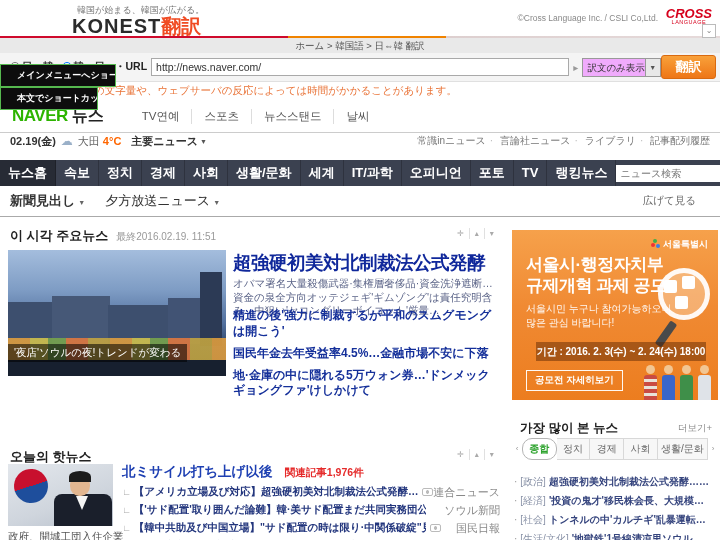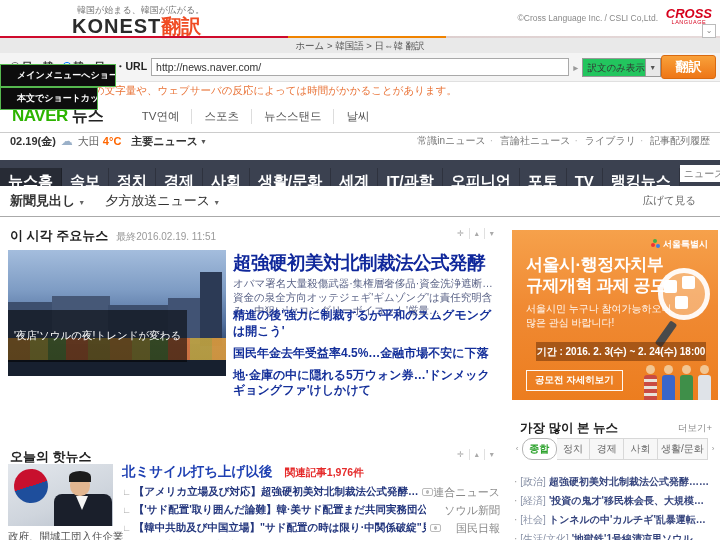--- a/index.html
+++ b/index.html
@@ -22,21 +22,21 @@
   .breadcrumb-bar { position:absolute; top:38px; left:0; width:720px; height:15px; background:#e9e9e9;
     font-size:9.5px; color:#555; text-align:center; line-height:15px; }
 
   .control-bar { position:absolute; top:53px; left:0; width:720px; height:29px; background:#f4f4f4;
     border-bottom:1px solid #e0e0e0; display:flex; align-items:center; padding:0 4px 0 10px; }
   .radio-label { font-size:10.5px; font-weight:bold; color:#333; display:flex; align-items:center; margin-right:8px; white-space:nowrap; }
   .radio-label input { width:10px; height:10px; margin-right:2px; }
   .url-label { font-size:10.5px; font-weight:bold; color:#222; margin:0 4px 0 2px; white-space:nowrap; }
   .url-input { width:440px; height:18px; border:1px solid #a9a9a9; font-size:10.5px; color:#333; padding:0 4px; background:#fff; }
   .go-arrow { font-size:10px; color:#999; margin:0 4px; }
-  .select-box { width:82px; height:19px; background:#22c55e; border:1px solid #999; display:flex; align-items:stretch; }
+  .select-box { width:82px; height:19px; background:#f0abfc; border:1px solid #999; display:flex; align-items:stretch; }
   .select-box .sel-text { flex:1; font-size:9.5px; color:#333; line-height:17px; padding-left:4px; white-space:nowrap; overflow:hidden; }
   .select-box .sel-arrow { width:15px; background:#e8e8e8; border-left:1px solid #999; font-size:7px; color:#555; text-align:center; line-height:17px; }
   .translate-btn { margin-left:auto; width:58px; height:24px; border:1px solid #d96a10; border-radius:3px;
     background:linear-gradient(#f9a13a,#ee7617); color:#fff; font-weight:bold; font-size:13px; text-align:center; line-height:22px; }
 
   .notice-row { position:absolute; top:84px; left:62px; width:650px; font-size:10.5px; color:#e97236; white-space:nowrap; }
   .shortcut-box { position:absolute; left:0; background:#0d0d0d; border:1px solid #56b94f; color:#fff;
     font-size:9px; font-weight:bold; padding:4px 16px; white-space:nowrap; overflow:hidden; z-index:5; }
   .sc1 { top:64px; width:116px; }
   .sc2 { top:87px; width:98px; }
@@ -56,22 +56,22 @@
   .d-cloud { color:#9ab0c8; font-size:12px; margin:0 5px; }
   .d-city { color:#666; margin-right:3px; }
   .d-temp { color:#f60; font-weight:bold; }
   .d-main { color:#333; font-weight:bold; margin-left:10px; }
   .d-caret { font-size:7px; color:#555; margin-left:2px; }
   .d-right { margin-left:auto; font-size:10px; color:#777; }
   .d-right .sep { color:#bbb; margin:0 4px; }
 
   
   .main-nav { position:absolute; top:160px; left:0; width:720px; height:26px; background:#3b4150; display:flex; align-items:stretch; }
-  .nav-item { padding:0 8px; line-height:26px; font-size:15px; font-weight:bold; color:#fff;
-    border-right:1px solid rgba(0,0,0,0.22); white-space:nowrap;margin-top:8px; }
+  .nav-item { padding:0 8px; line-height:26px; font-size:13px; font-weight:bold; color:#fff;
+    border-right:1px solid rgba(0,0,0,0.22); white-space:nowrap; }
   .nav-item.active { background:#272b35; }
   .nav-search { margin-left:auto; display:flex; align-items:center; padding-right:4px; }
   .nav-search input { width:118px; height:17px; border:0; font-size:10px; padding:0 4px; color:#333; }
   .nav-search button { width:42px; height:19px; background:#3eb134; border:0; color:#fff; font-weight:bold; font-size:10.5px; margin-left:2px; }
 
   .sub-bar { position:absolute; top:186px; left:0; width:720px; height:31px; border-bottom:1px solid #aaa;
     display:flex; align-items:center; padding:0 10px; background:#fff; }
   .sb-item { font-size:13px; color:#333; margin-right:20px; }
   .sb-item.b { font-weight:bold; }
   .sb-caret { font-size:7px; color:#666; margin-left:3px; }
@@ -91,21 +91,21 @@
   .bld { position:absolute; background:#3d4f6e; }
   .b1 { left:0; top:52px; width:46px; height:42px; }
   .b2 { left:44px; top:46px; width:58px; height:48px; background:#465877; }
   .b3 { left:100px; top:55px; width:62px; height:40px; }
   .b4 { left:160px; top:48px; width:36px; height:46px; background:#415374; }
   .tower { left:192px; top:22px; width:22px; height:74px; background:#2c3a55; }
   .stalls { position:absolute; left:0; top:88px; width:218px; height:22px;
     background:repeating-linear-gradient(to right,#e8a23c 0 22px,#d8c84a 22px 40px,#7aa84a 40px 58px,#e87a3c 58px 80px,#caa93e 80px 102px); opacity:0.85; }
   .crowd { position:absolute; left:0; bottom:0; width:218px; height:16px; background:#17202f; }
   .photo-caption { position:absolute; left:0; bottom:14px; background:rgba(0,0,0,0.55); color:#fff;
-    font-size:10.5px; padding:19px 6px; white-space:nowrap; }
+    font-size:10.5px; padding:2px 6px; white-space:nowrap; }
 
   .headline { position:absolute; left:233px; top:250px; width:270px; font-size:18.5px; font-weight:bold;
     color:#10289b; letter-spacing:-0.5px; white-space:nowrap; }
   .summary { position:absolute; left:233px; top:277px; width:268px; font-size:10.5px; line-height:13.5px; color:#5a6387; }
   .main-links { position:absolute; left:233px; top:308px; width:268px; }
   .main-link { display:block; font-size:12px; font-weight:bold; color:#15309a; line-height:15.5px; margin-bottom:6.5px; }
 
   .hot-photo { position:absolute; left:8px; top:464px; width:105px; height:62px; overflow:hidden;
     background:linear-gradient(160deg,#e3e7ec 0%,#cfd5dd 60%,#b9c1cc 100%); }
   .taegeuk { position:absolute; left:6px; top:5px; width:34px; height:34px; border-radius:50%;

